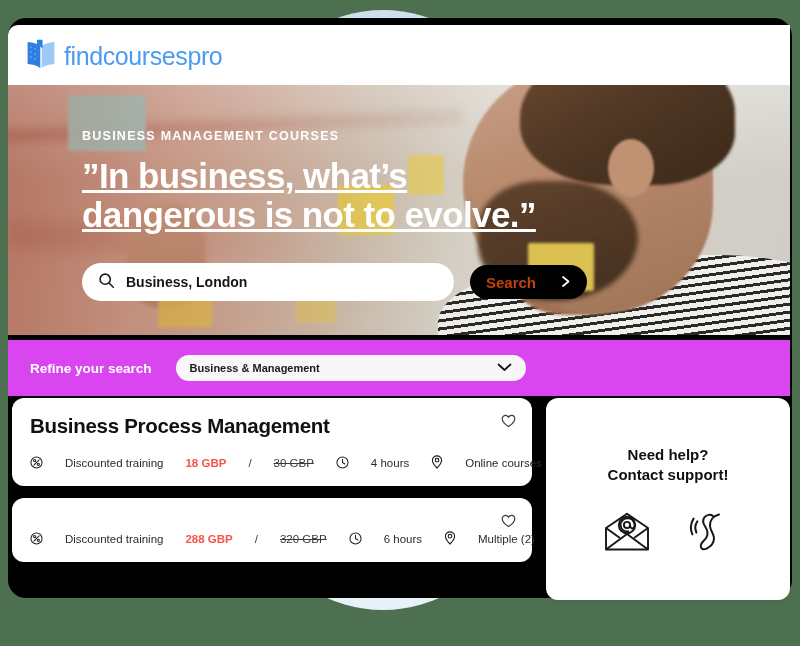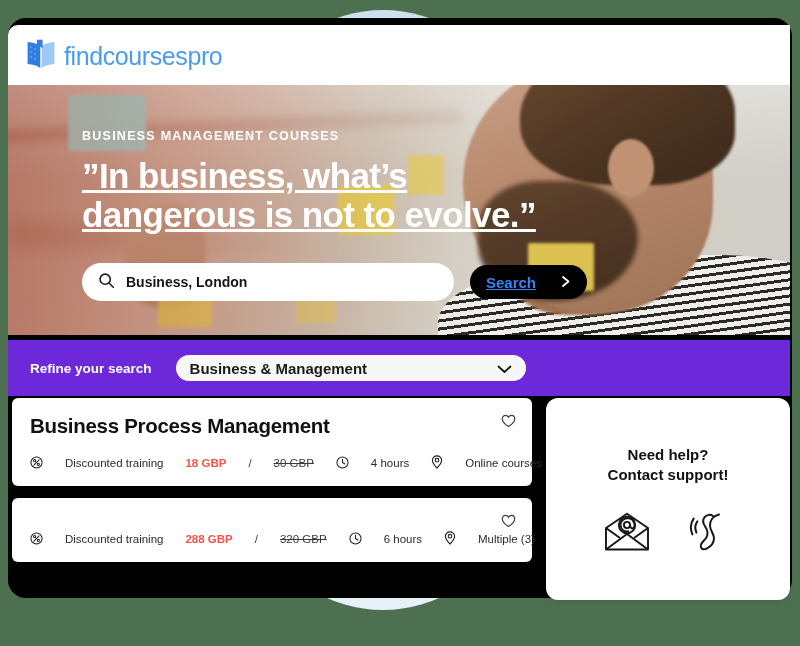--- a/index.html
+++ b/index.html
@@ -179,66 +179,66 @@
     width: 372px; height: 38px;
     background: #fff; border-radius: 19px;
     display: flex; align-items: center;
     padding: 0 16px; gap: 11px;
   }
   .searchbox .val {
     font-size: 14px; color: #14141a; font-weight: 600;
   }
   .search-btn {
     height: 34px; min-width: 98px;
-    background: #000; color: #3b82f6;
+    background: #000; color: #c2410c;
     border: none; border-radius: 17px;
     font-family: inherit;
     font-size: 15px; font-weight: 700;
     display: flex; align-items: center; justify-content: center;
-    gap: 24px; padding: 0 16px; cursor: pointer; text-decoration: underline;
+    gap: 24px; padding: 0 16px; cursor: pointer;
   }
 
   
   .refine {
     position: absolute;
     left: 8px; top: 340px;
     width: 782px; height: 56px;
-    background: #6d28d9;
+    background: #d946ef;
     z-index: 3;
     display: flex; align-items: center;
     padding-left: 22px; gap: 24px;
   }
   .refine-label {
     color: #fff; font-size: 13.5px; font-weight: 700;
   }
   .refine-select {
     width: 350px; height: 26px;
     background: #f7f7f7;
     border-radius: 13px;
     display: flex; align-items: center;
     justify-content: space-between;
     padding: 0 14px;
-    font-size: 15px; color: #1a1a1a; font-weight: 600;
+    font-size: 11px; color: #1a1a1a; font-weight: 600;
     cursor: pointer;
   }
 
   
   .results {
     position: absolute;
     left: 8px; top: 398px;
     width: 782px;
     z-index: 3;
     display: flex; gap: 14px;
     padding-left: 4px;
   }
   .col-left { width: 520px; display: flex; flex-direction: column; gap: 12px; }
 
   .course-card {
     background: #fff;
-    border-radius: 6px;
+    border-radius: 12px;
     padding: 16px 18px 15px 18px;
     position: relative;
     box-shadow: 0 1px 4px rgba(0,0,0,.10);
   }
   .course-title {
     font-size: 20.5px; font-weight: 700; color: #101015;
     letter-spacing: -0.3px;
   }
   .heart-btn {
     position: absolute; right: 16px; top: 16px;
@@ -439,21 +439,21 @@
           </span>
           <span>6 hours</span>
         </span>
         <span class="meta-item">
           <span>
             <svg width="12" height="14" viewBox="0 0 12 14" fill="none" stroke="#1d1d22" stroke-width="1.1">
               <path d="M6 13 C6 13 10.6 8.3 10.6 5.3 C10.6 2.8 8.5 0.9 6 0.9 C3.5 0.9 1.4 2.8 1.4 5.3 C1.4 8.3 6 13 6 13 Z"></path>
               <circle cx="6" cy="5.2" r="1.8"></circle>
             </svg>
           </span>
-          <span>Multiple (3)</span>
+          <span>Multiple (2)</span>
         </span>
       </div>
     </div>
 
   </div>
 
   <div class="help-card">
     <div class="help-title">
       <span>Need help?</span><br>
       <span>Contact support!</span>

